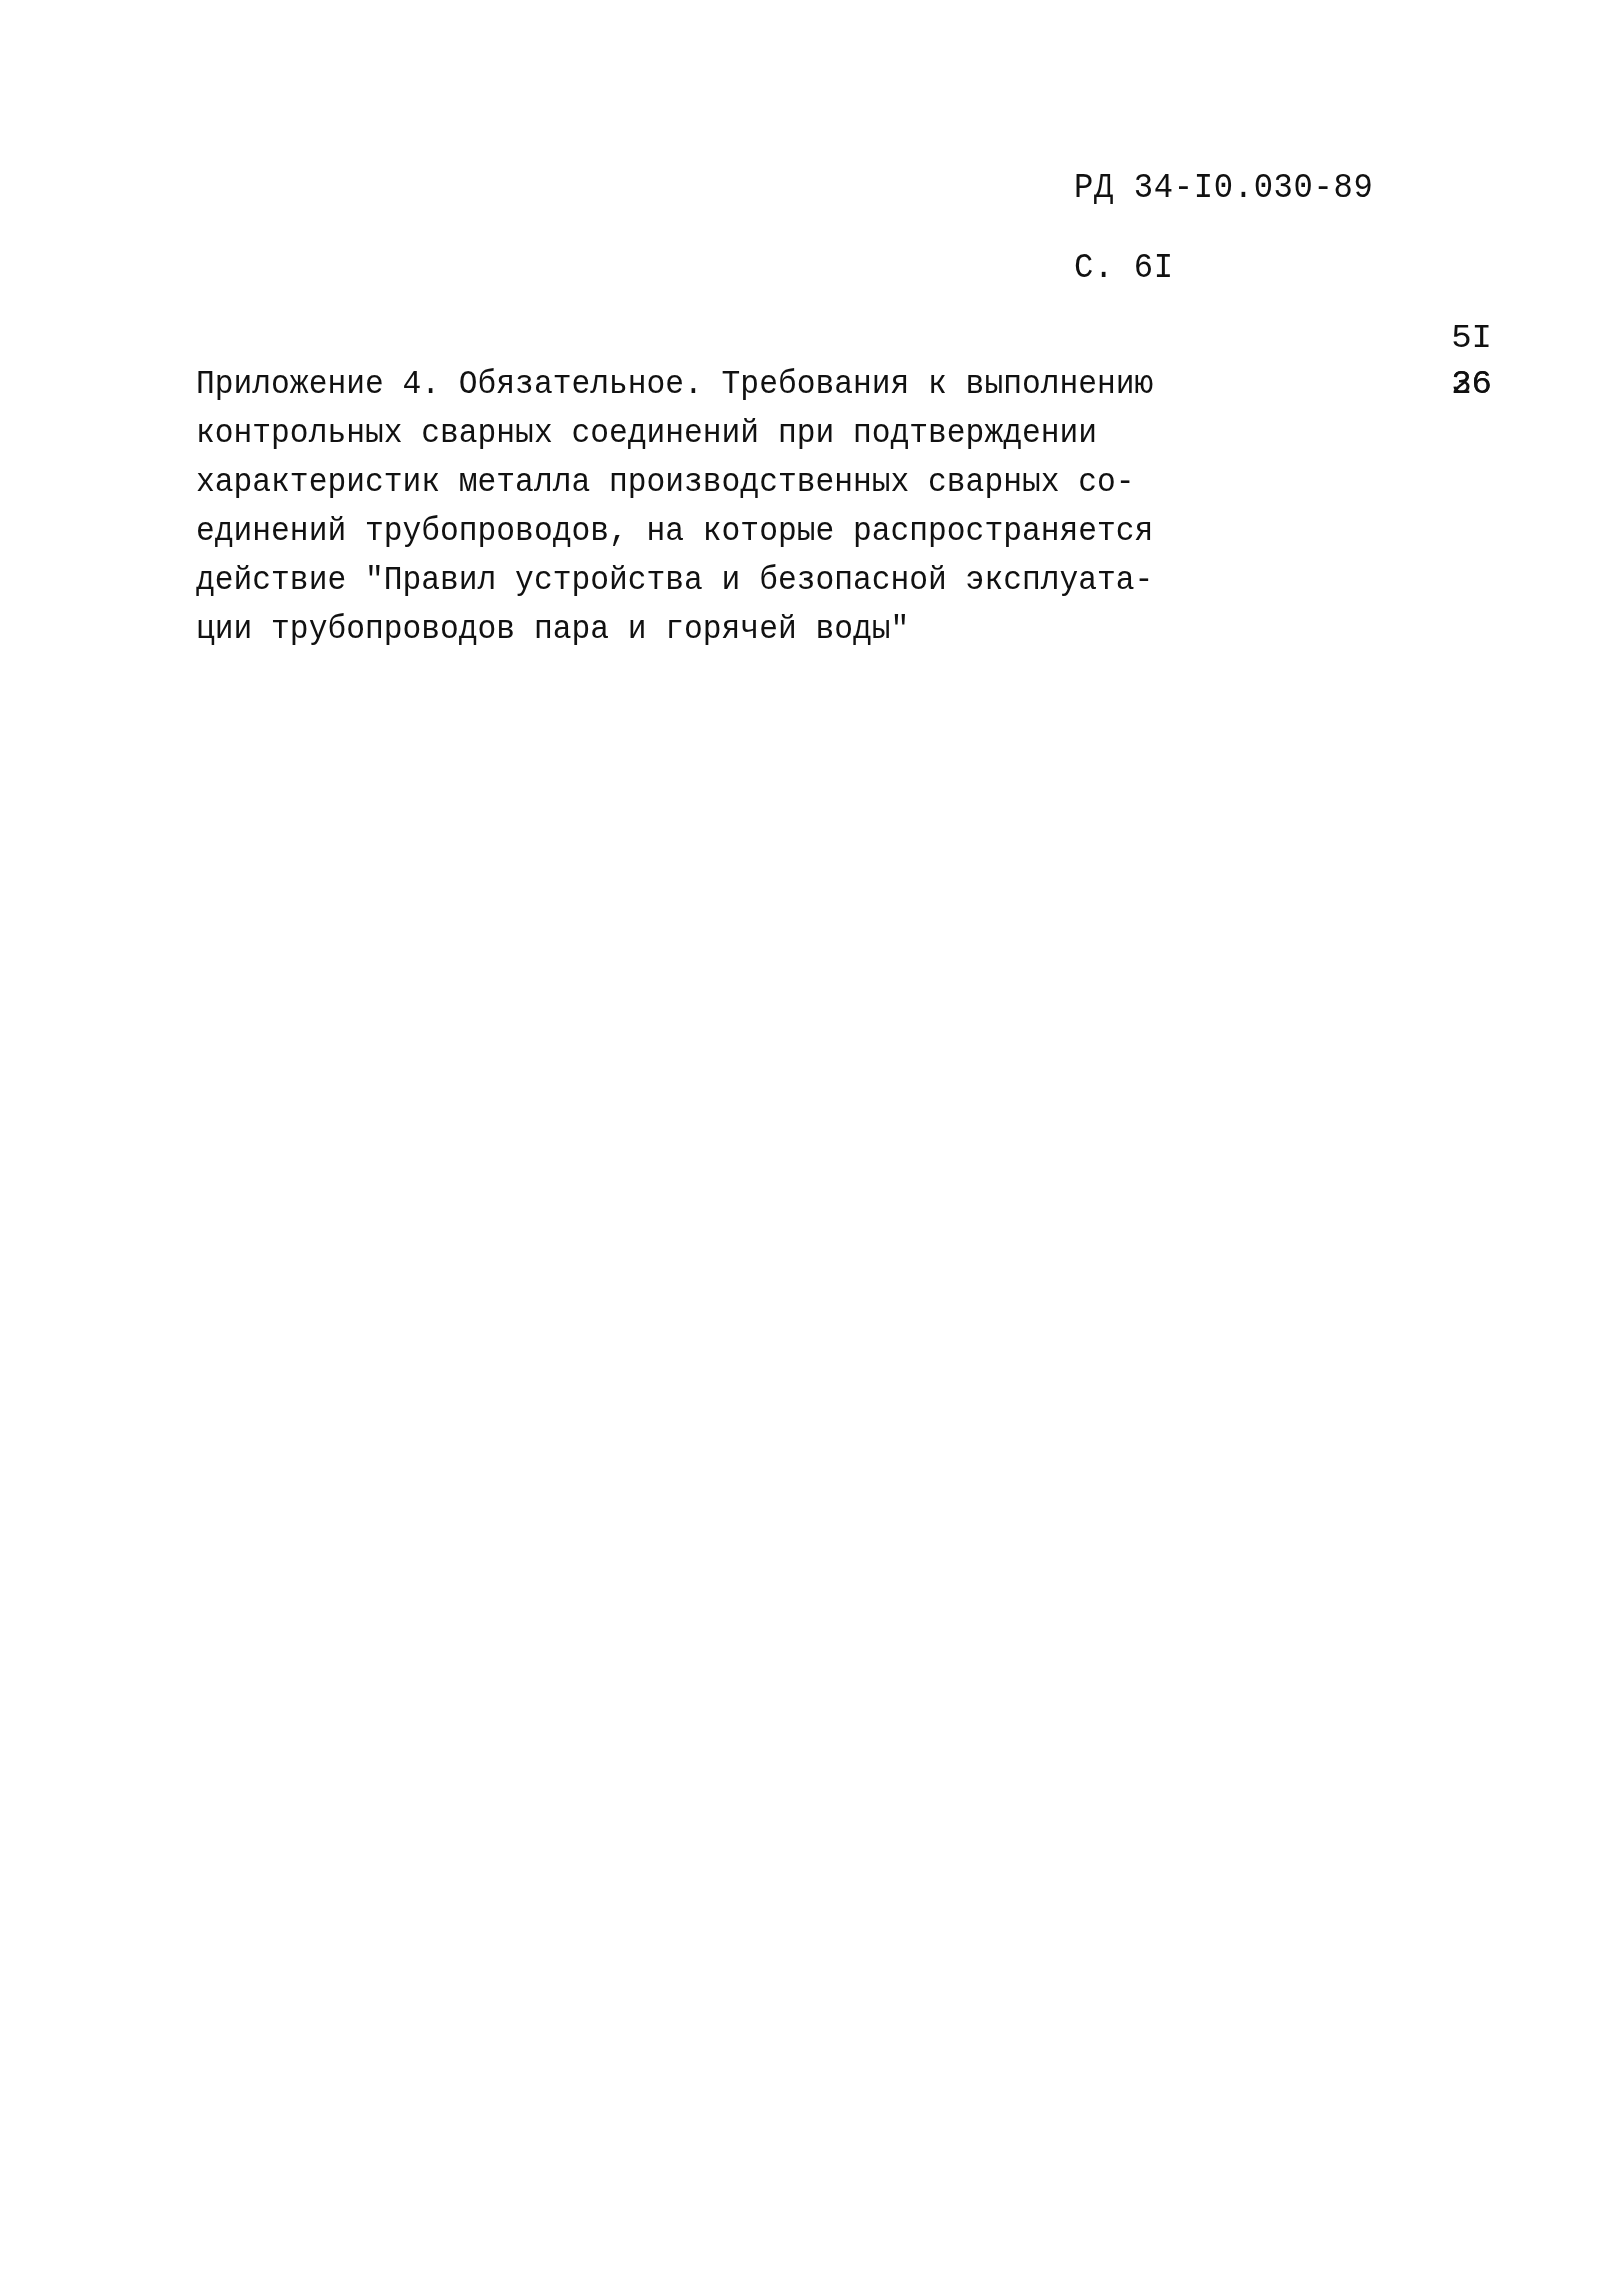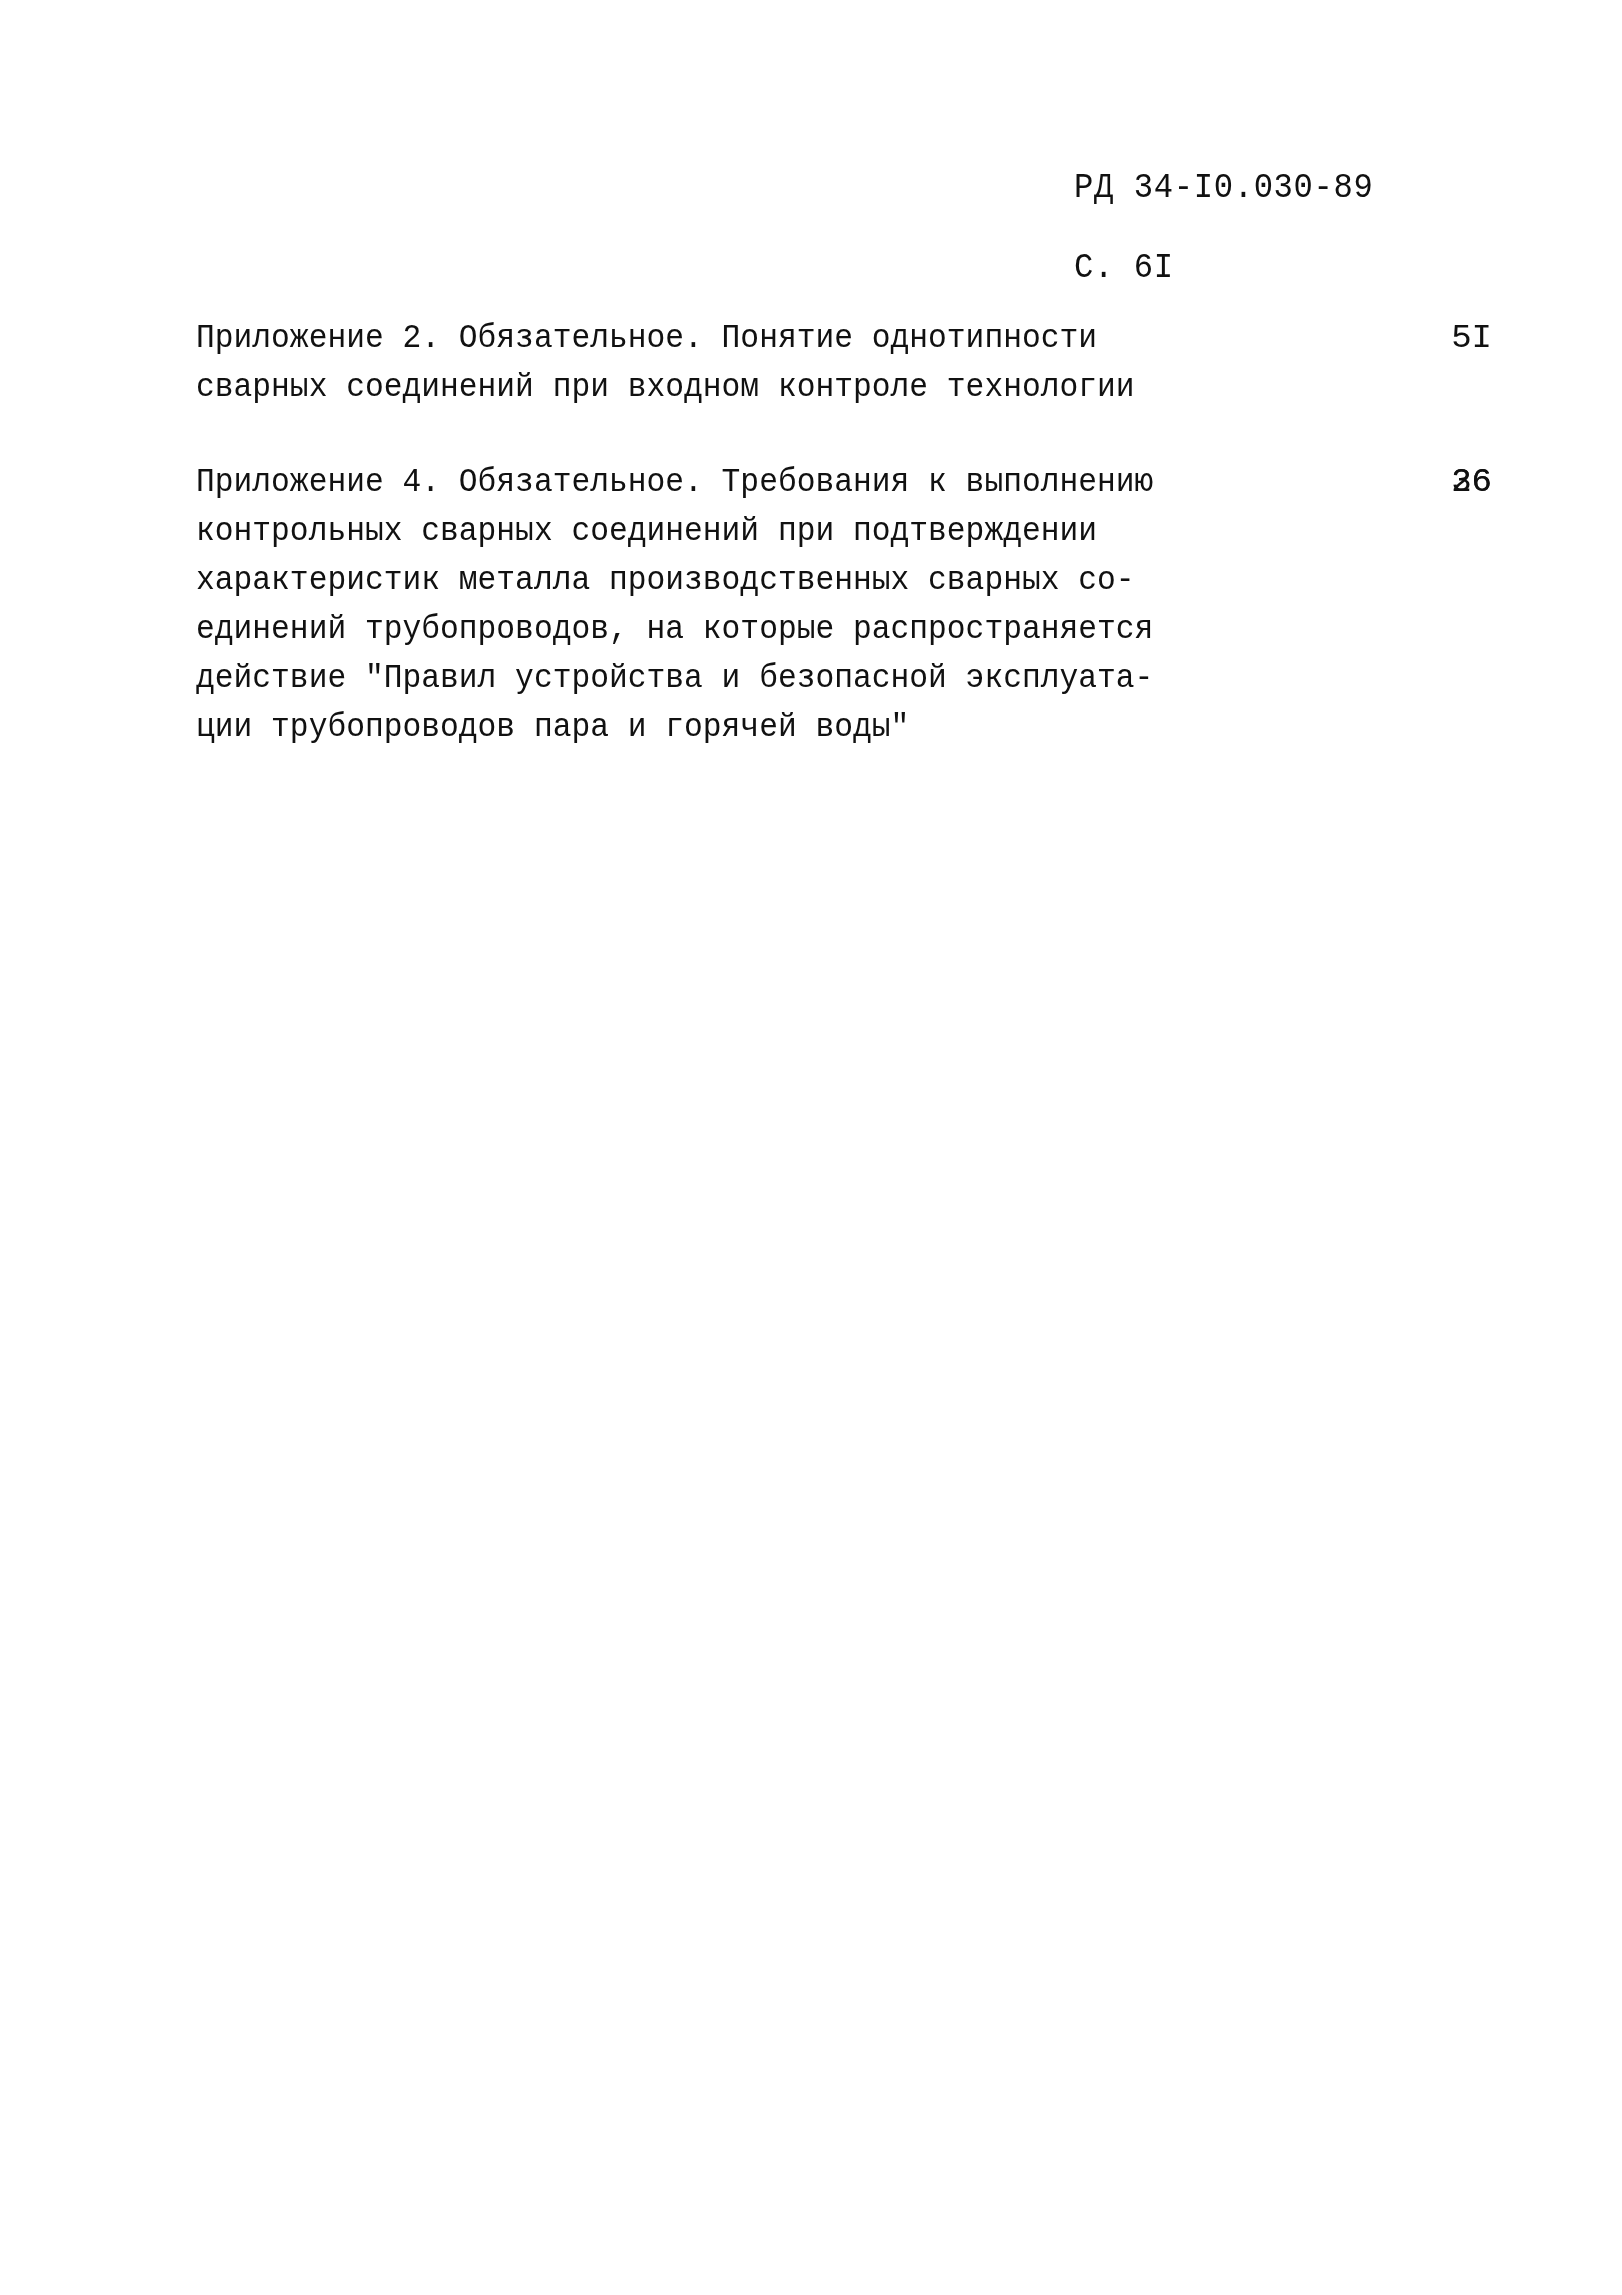--- a/index.html
+++ b/index.html
@@ -62,24 +62,20 @@
 <div class="page-header">
   <span>РД 34-I0.030-89</span>
   <span>  </span>
   <span>С. 6I</span>
 </div>
 
 <div class="toc">
 
 
   <div class="toc-entry">
-    <div class="lines">
-      <div class="line">Приложение 2. Обязательное. Понятие однотипности</div>
-      <div class="line">сварных соединений при входном контроле технологии</div>
-    </div>
     <div class="page-num">5I</div>
   </div>
 
   <div class="toc-entry">
     <div class="page-num">36</div>
   </div>
 
   <div class="toc-entry">
     <div class="lines">
       <div class="line">Приложение 4. Обязательное. Требования к выполнению</div>

